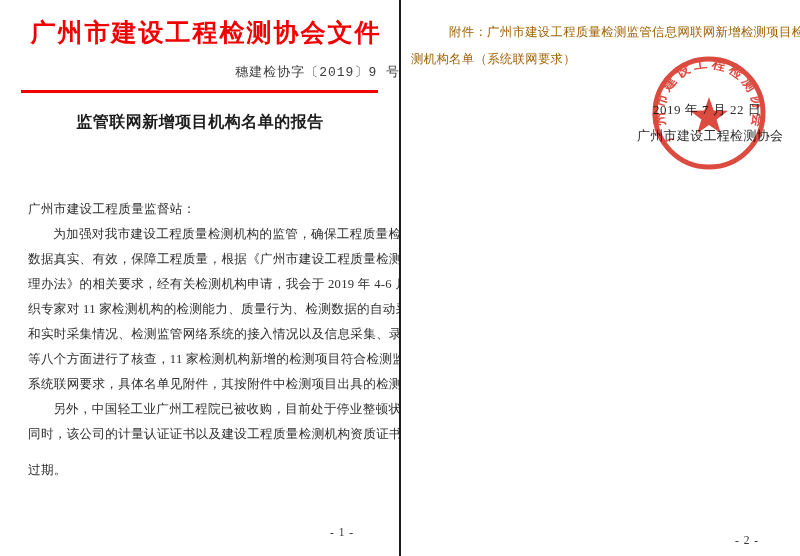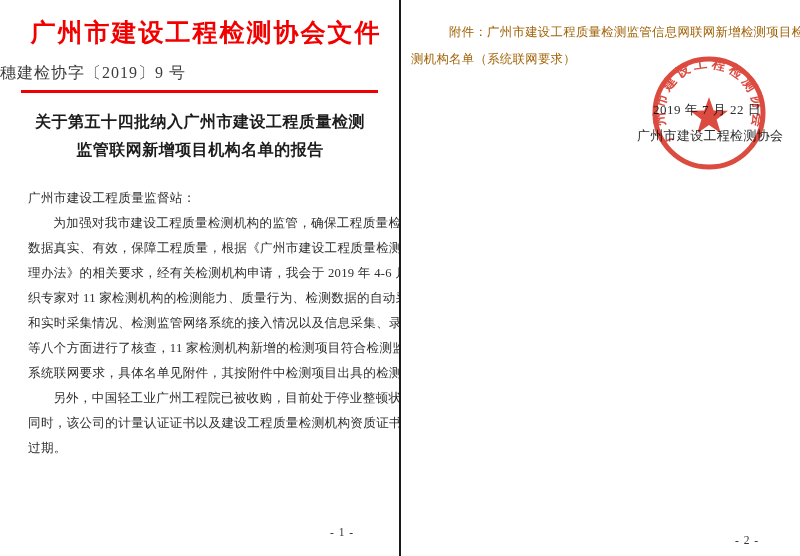--- a/index.html
+++ b/index.html
@@ -47,24 +47,25 @@
     color: #f20000;
     white-space: nowrap;
     padding-left: 12px;
   }
 
   .doc-number {
     position: absolute;
     top: 63px;
     left: 0;
     width: 100%;
-    text-align: left;
-    font-size: 16px;
+    text-align: right;
+    font-size: 13px;
     letter-spacing: 1px;
     color: #3c3c3c;
+    font-family: Liberation Mono, monospace;
   }
 
   .red-rule {
     position: absolute;
     top: 90px;
     left: 21px;
     width: 357px;
     height: 3px;
     background: #f20000;
   }
@@ -91,21 +92,21 @@
   }
   .body-line {
     font-size: 12.6px;
     line-height: 25px;
     letter-spacing: 0.3px;
     text-align: justify;
     text-align-last: justify;
     white-space: nowrap;
     color: #2e2e2e;
   }
-  .body-line.last { text-align-last: left; }
+  .body-line.last { text-align-last: left; margin-top: 11px; }
   .body-line.indent { text-indent: 2em; }
 
   .pagenum {
     position: absolute;
     font-size: 11.5px;
     letter-spacing: 1px;
     color: #333333;
   }
   .pagenum-1 { left: 330px; top: 526px; }
   .pagenum-2 { left: 335px; top: 534px; }
@@ -163,21 +164,20 @@
 
   <div class="page page-left">
 
     <div class="red-header">广州市建设工程检测协会文件</div>
 
     <div class="doc-number">穗建检协字〔2019〕9 号</div>
 
     <div class="red-rule"></div>
 
     <div class="doc-title">
-      <div>关于第五十四批纳入广州市建设工程质量检测</div>
       <div>监管联网新增项目机构名单的报告</div>
     </div>
 
     <div class="body-block">
       <div class="body-line last">广州市建设工程质量监督站：</div>
 
       <div class="body-line indent">为加强对我市建设工程质量检测机构的监管，确保工程质量检测</div>
       <div class="body-line">数据真实、有效，保障工程质量，根据《广州市建设工程质量检测管</div>
       <div class="body-line">理办法》的相关要求，经有关检测机构申请，我会于 2019 年 4-6 月组</div>
       <div class="body-line">织专家对 11 家检测机构的检测能力、质量行为、检测数据的自动采集</div>

